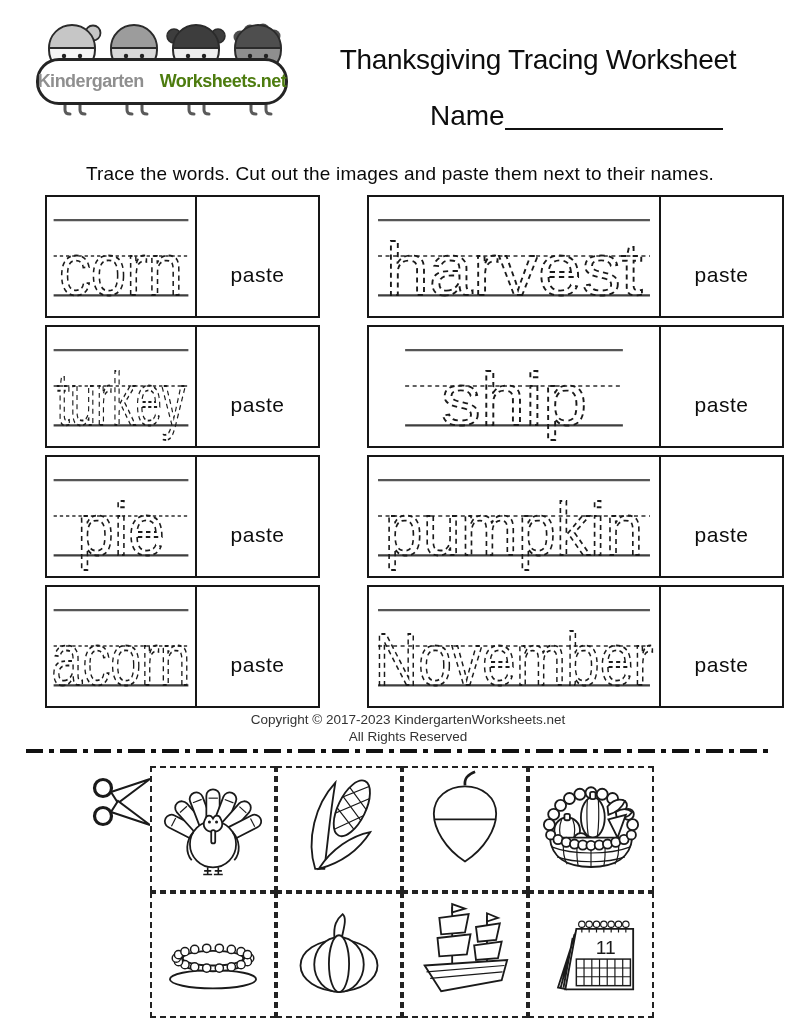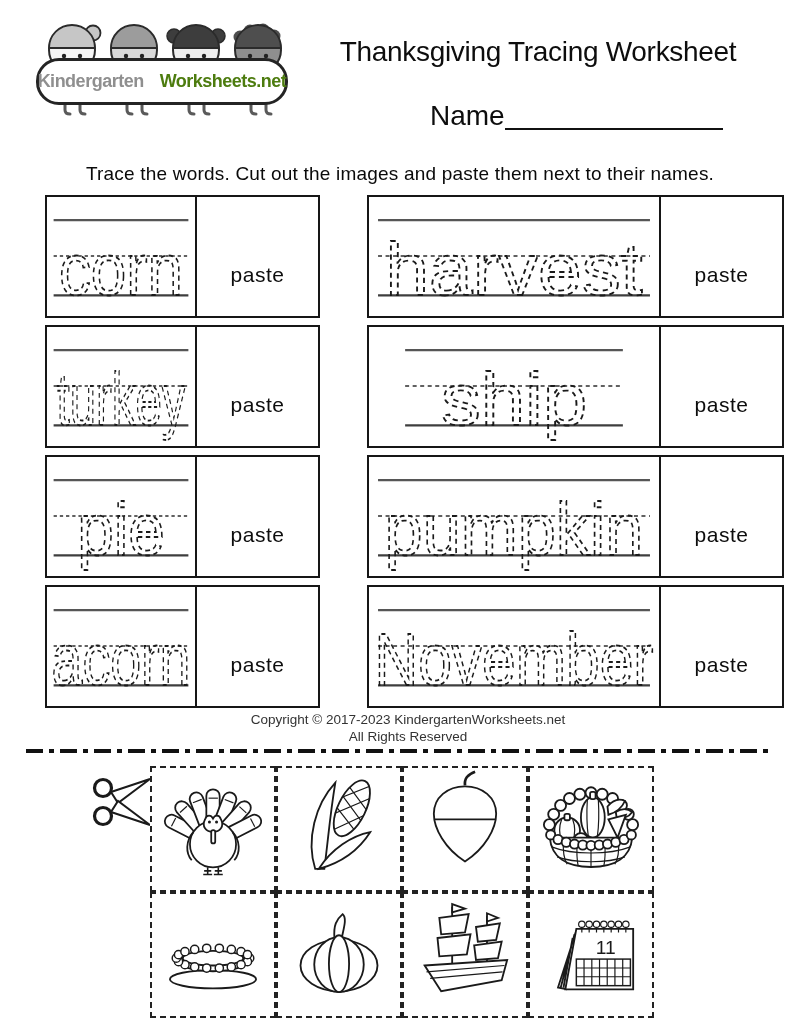--- a/index.html
+++ b/index.html
@@ -12,21 +12,21 @@
   .logo-banner{position:absolute;left:0;top:46px;width:252px;height:47px;box-sizing:border-box;
       border:3px solid #242424;border-radius:23px;background:#fff;z-index:2;
       display:flex;align-items:center;justify-content:center;white-space:nowrap;
       font-size:18px;font-weight:700;letter-spacing:-0.5px;gap:16px;}
   .logo-banner .lt1{color:#8f8f8f;}
   .logo-banner .lt2{color:#4d7c0f;}
   .logo-feet{position:absolute;left:0;top:88px;z-index:1;}
   .logo-url{position:absolute;left:2px;top:110px;font-size:15.5px;color:#8f8f8f;letter-spacing:0.3px;}
 
   
-  .title{position:absolute;left:288px;top:36px;width:500px;text-align:center;
+  .title{position:absolute;left:288px;top:44px;width:500px;text-align:center;
          font-size:28px;letter-spacing:-0.3px;color:#0d0d0d;}
   .name-row{position:absolute;left:430px;top:98px;display:flex;align-items:flex-end;}
   .name-label{font-size:28px;color:#0d0d0d;}
   .name-line{width:218px;height:30px;border-bottom:2.2px solid #111;margin-bottom:2px;}
 
   .instruction{position:absolute;left:0;top:163px;width:800px;text-align:center;
                font-size:19px;letter-spacing:0.2px;color:#0a0a0a;}
 
   
   .wblock{position:absolute;box-sizing:border-box;border:2.5px solid #161616;display:flex;background:#fff;}

